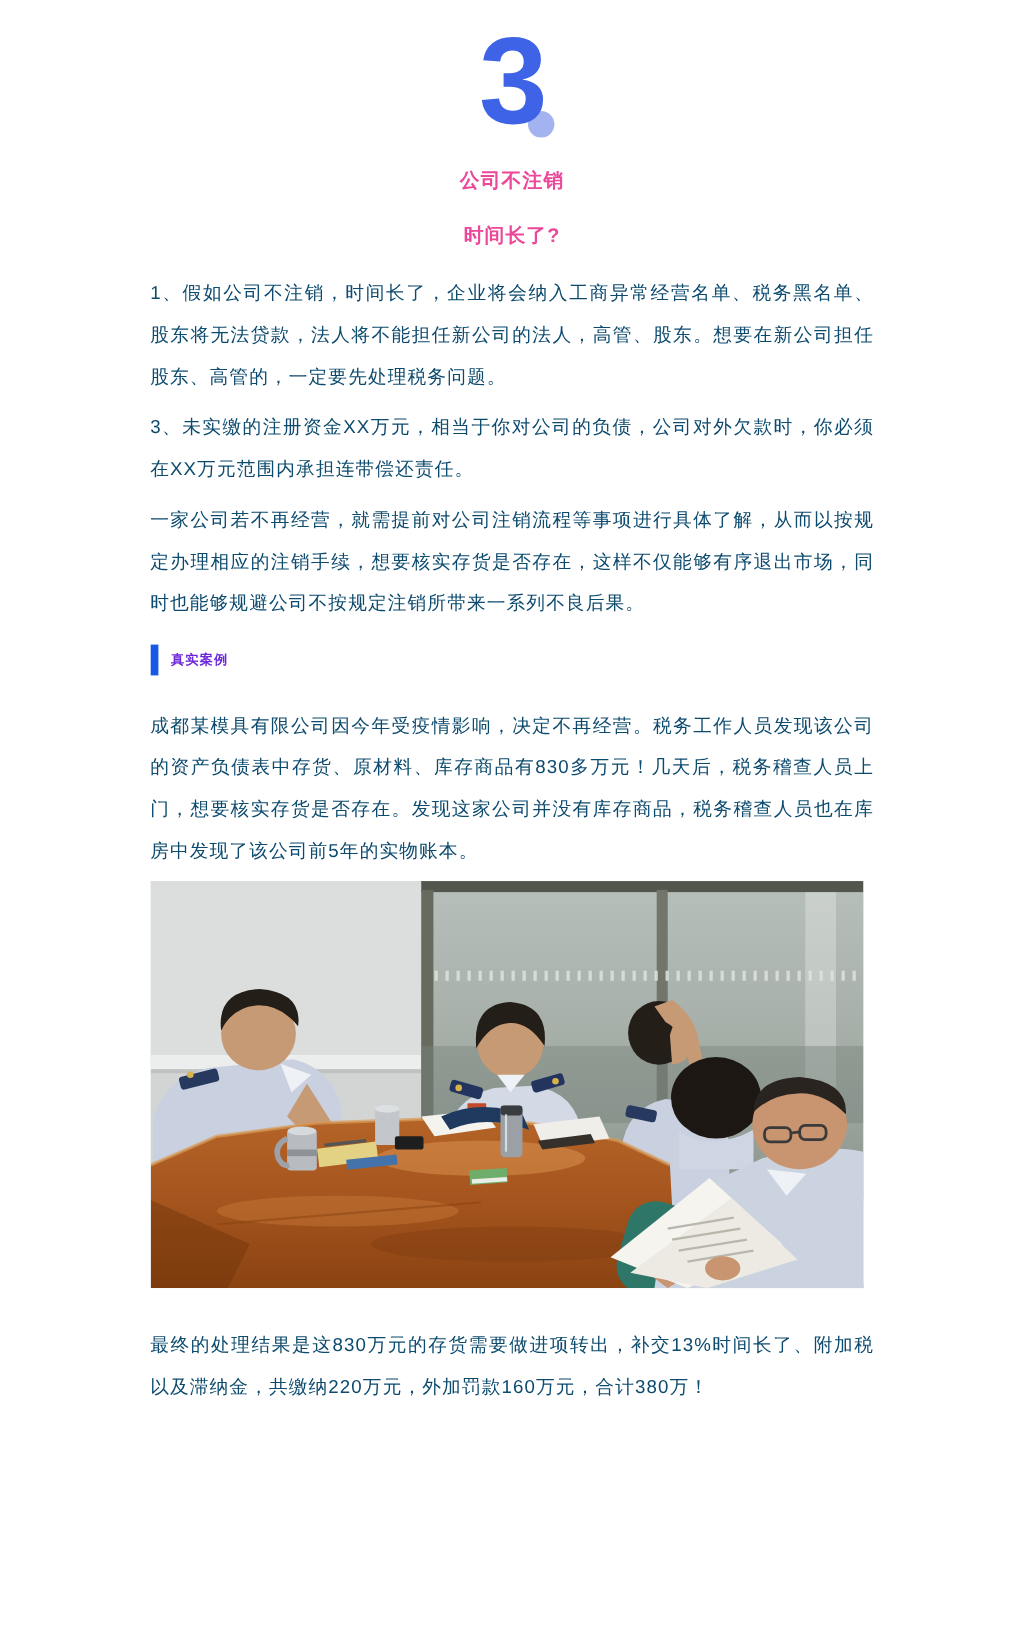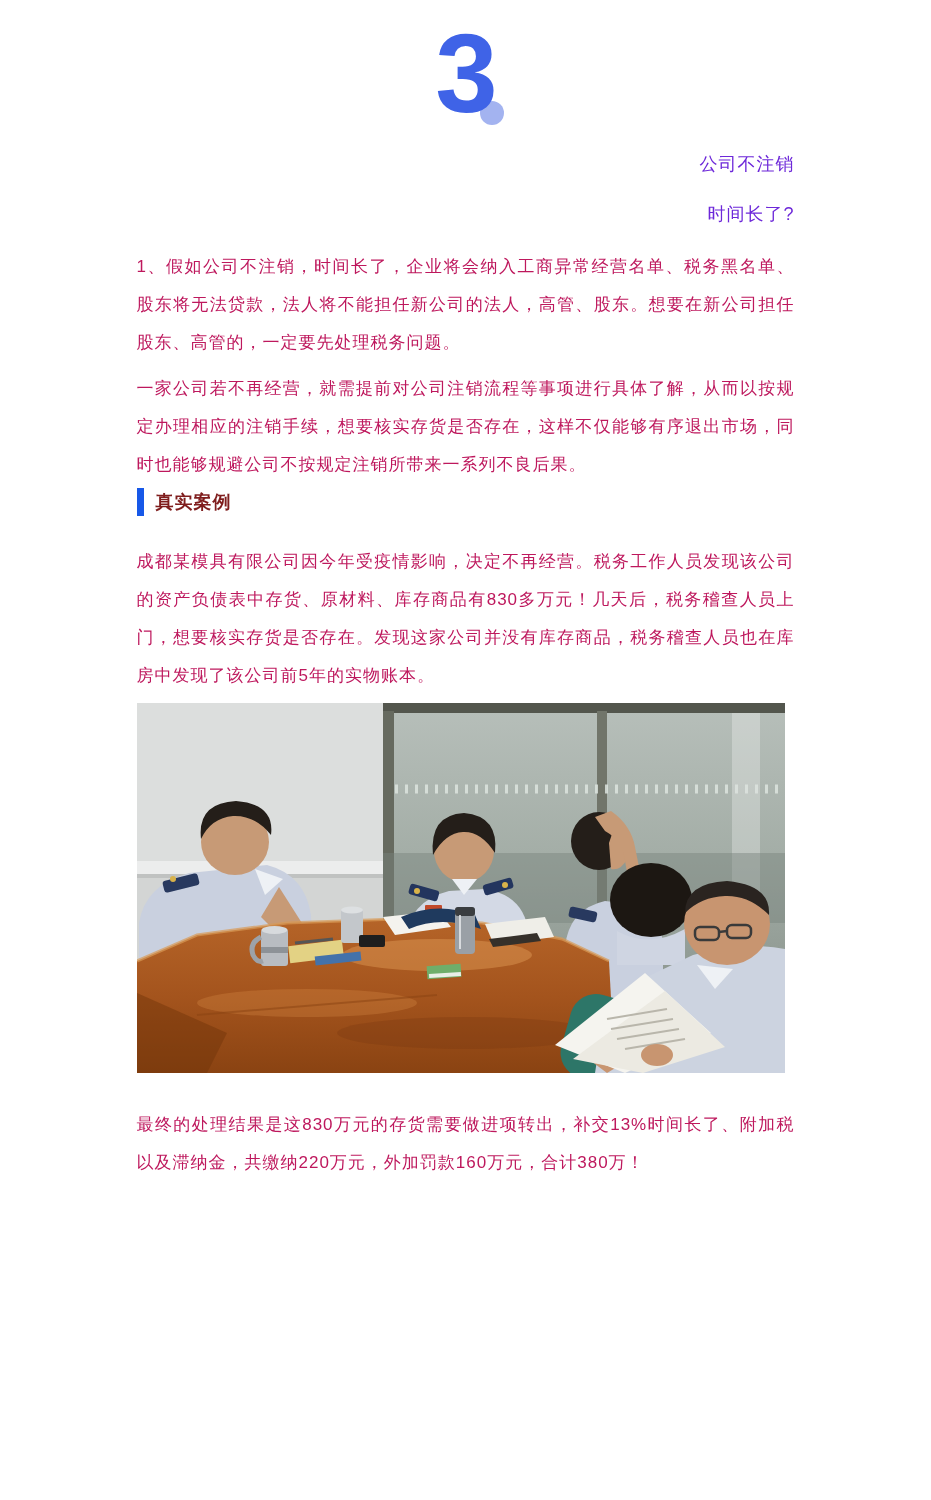--- a/index.html
+++ b/index.html
@@ -19,39 +19,39 @@
     background: #a3b3f0;
   }
   .number-digit {
     position: relative; display: inline-block;
     font-size: 112px; line-height: 100px; font-weight: bold;
     color: #3f63e7; letter-spacing: -2px;
   }
 
   
   .title, .subtitle {
-    text-align: right; font-size: 18px; font-weight: normal;
-    color: #6d28d9; line-height: 26px; letter-spacing: 1px;
+    text-align: center; font-size: 18px; font-weight: bold;
+    color: #ec4899; line-height: 26px; letter-spacing: 1px;
   }
   .title { margin-top: 27px; }
   .subtitle { margin-top: 24px; }
 
   
   .para {
-    font-size: 17px; line-height: 38px; color: #be185d;
+    font-size: 17px; line-height: 38px; color: #0c4a6e;
     text-align: justify; letter-spacing: 1px;
     word-break: break-all; margin-top: 8px;
   }
   .para.first { margin-top: 21px; }
 
   
   .case-header {
-    margin-top: 4px; height: 28px; line-height: 28px;
+    margin-top: 18px; height: 28px; line-height: 28px;
     border-left: 7px solid #1758e8; padding-left: 12px;
-    font-size: 18px; font-weight: bold; color: #7f1d1d; letter-spacing: 1px;
+    font-size: 12px; font-weight: bold; color: #6d28d9; letter-spacing: 1px;
   }
   .case-body { margin-top: 27px; }
 
   
   .photo {
     width: 648px; height: 370px; margin-top: 8px;
     overflow: hidden; background: #d8dad9;
   }
   .photo svg { display: block; }
 
@@ -66,20 +66,21 @@
   <div class="number-wrap">
     <span class="number-circle"></span>
     <span class="number-digit">3</span>
   </div>
 
   <div class="title">公司不注销</div>
 
   <div class="subtitle">时间长了?</div>
 
   <p class="para first">1、假如公司不注销，时间长了，企业将会纳入工商异常经营名单、税务黑名单、股东将无法贷款，法人将不能担任新公司的法人，高管、股东。想要在新公司担任股东、高管的，一定要先处理税务问题。</p>
+  <p class="para">3、未实缴的注册资金XX万元，相当于你对公司的负债，公司对外欠款时，你必须在XX万元范围内承担连带偿还责任。</p>
   <p class="para">一家公司若不再经营，就需提前对公司注销流程等事项进行具体了解，从而以按规定办理相应的注销手续，想要核实存货是否存在，这样不仅能够有序退出市场，同时也能够规避公司不按规定注销所带来一系列不良后果。</p>
 
   <div class="case-header">真实案例</div>
 
   <p class="para case-body">成都某模具有限公司因今年受疫情影响，决定不再经营。税务工作人员发现该公司的资产负债表中存货、原材料、库存商品有830多万元！几天后，税务稽查人员上门，想要核实存货是否存在。发现这家公司并没有库存商品，税务稽查人员也在库房中发现了该公司前5年的实物账本。</p>
 
   <div class="photo">
     <svg viewBox="0 0 648 370" width="648" height="370">
       <defs>
         <linearGradient id="glass" x1="0" y1="0" x2="0" y2="1">

